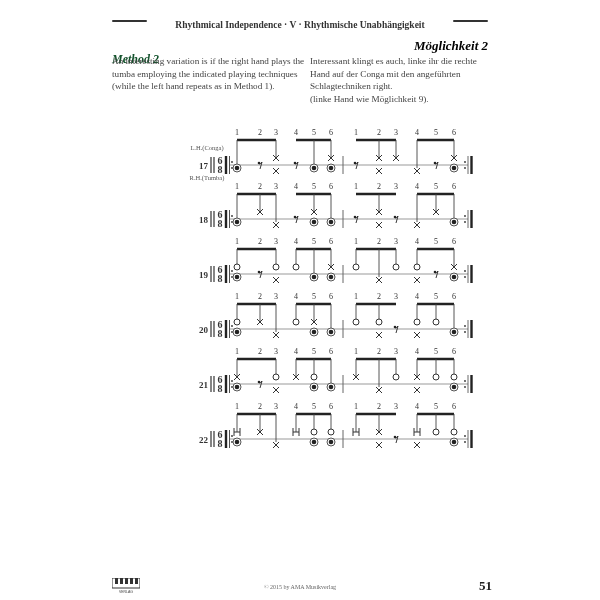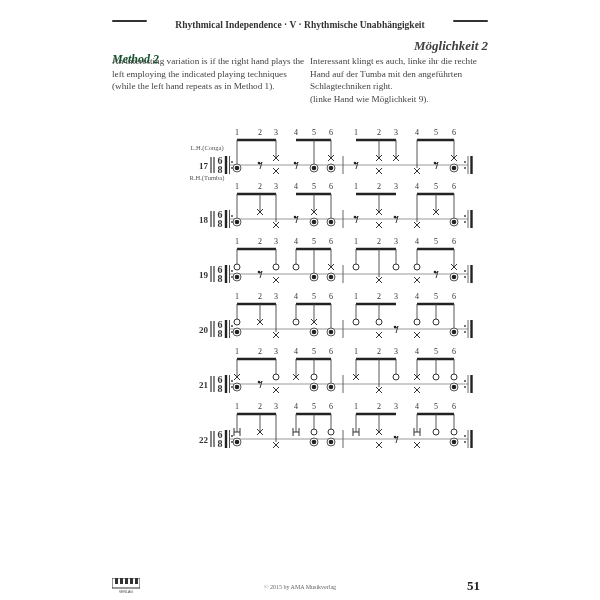--- a/index.html
+++ b/index.html
@@ -1,49 +1,49 @@
 <!DOCTYPE html>
 <html><head>
 <meta charset="utf-8">
 <style>
   html,body{margin:0;padding:0;background:#fff;}
   body{width:600px;height:600px;position:relative;overflow:hidden;font-family:"Liberation Serif","DejaVu Serif",serif;color:#2a2a2a;}
   .header{position:absolute;top:20px;left:112px;width:376px;height:14px;display:flex;align-items:flex-start;gap:24px;}
   .header .rule{flex:1;height:2px;background:#333;border-radius:1px;}
   .header .title{font-size:9.5px;font-weight:bold;padding:0 4px;white-space:nowrap;color:#333;}
   .method-l{position:absolute;top:52px;left:112px;font-size:12px;font-style:italic;font-weight:bold;color:#14532d;}
-  .method-r{position:absolute;top:38px;right:112px;font-size:13px;font-style:italic;font-weight:bold;color:#404040;text-align:right;}
+  .method-r{position:absolute;top:38px;right:112px;font-size:13px;font-style:italic;font-weight:bold;color:#000000;text-align:right;}
   .para-l{position:absolute;top:55px;left:112px;width:190px;font-size:9.2px;line-height:12.5px;color:#444;}
   .para-r{position:absolute;top:55px;left:310px;width:180px;font-size:9.2px;line-height:12.5px;color:#444;}
   .para-l div,.para-r div{white-space:nowrap;}
   svg.score{position:absolute;left:0;top:0;}
   .footer-logo{position:absolute;left:112px;top:578px;}
   .footer-copy{position:absolute;left:0;width:600px;top:584px;text-align:center;font-size:6px;color:#666;}
-  .footer-page{position:absolute;right:120px;top:578px;font-size:13px;font-weight:bold;color:#222;}
+  .footer-page{position:absolute;right:108px;top:578px;font-size:13px;font-weight:bold;color:#222;}
 </style>
 </head>
 <body>
 
 <div class="header">
   <div class="rule"></div>
   <span class="title">Rhythmical Independence · V · Rhythmische Unabhängigkeit</span>
   <div class="rule"></div>
 </div>
 
 <div class="method-l">Method 2</div>
 <div class="method-r">Möglichkeit 2</div>
 
 <div class="para-l">
   <div>An interesting variation is if the right hand plays the</div>
-  <div>left employing the indicated playing techniques</div>
+  <div>tumba employing the indicated playing techniques</div>
   <div>(while the left hand repeats as in Method 1).</div>
 </div>
 <div class="para-r">
   <div>Interessant klingt es auch, linke ihr die rechte</div>
-  <div>Hand auf der Tumba mit den angeführten</div>
+  <div>Hand auf der Conga mit den angeführten</div>
   <div>Schlagtechniken right.</div>
   <div>(linke Hand wie Möglichkeit 9).</div>
 </div>
 
 <svg class="score" id="score" width="600" height="600">
     <g>
       <line x1="230" y1="165" x2="468" y2="165" stroke="#999" stroke-width="1"></line>
       <text x="208" y="168.5" font-size="9" font-family="Liberation Serif, serif" fill="#333" font-weight="bold" text-anchor="end">17</text>
       <line x1="211" y1="157" x2="211" y2="173" stroke="#333" stroke-width="1.2"></line>
       <line x1="214" y1="157" x2="214" y2="173" stroke="#333" stroke-width="1.2"></line>

